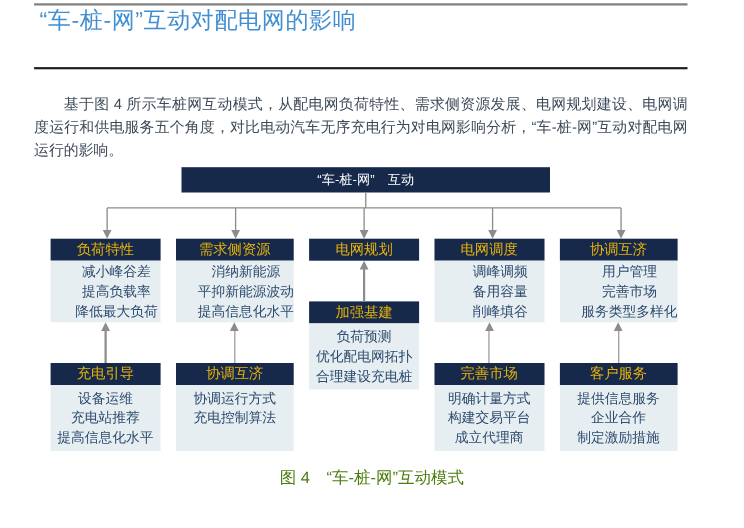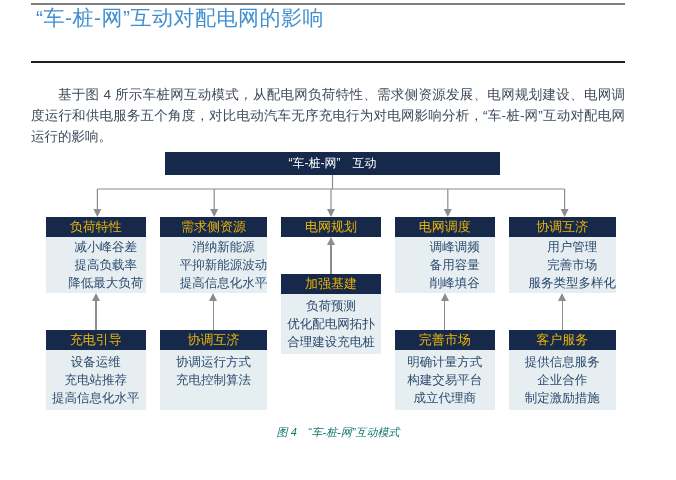--- a/index.html
+++ b/index.html
@@ -33,21 +33,21 @@
   .body-bottom { height:60px; padding-top:3px; }
 
   .arrow-zone { height:37px; position:relative; }
   .up-line { position:absolute; left:50%; margin-left:-0.75px; top:7px; bottom:0;
              width:1.5px; background:var(--arrow-gray,#8c8c8c); }
   .up-head { position:absolute; left:50%; margin-left:-4px; top:0; width:0; height:0;
              border-left:4px solid transparent; border-right:4px solid transparent;
              border-bottom:8px solid var(--arrow-gray,#8c8c8c); }
 
   .caption { position:absolute; left:0; top:425px; width:676px; text-align:center;
-             font-size:11px; color:#0f766e; white-space:pre;font-style:italic; }
+             font-size:15px; color:#4d7c0f; white-space:pre; }
 </style>
 </head>
 <body>
 
 <div class="page">
 
   <div class="rule-top"></div>
   <h1 class="title">“车-桩-网”互动对配电网的影响</h1>
   <div class="rule-dark"></div>
 

